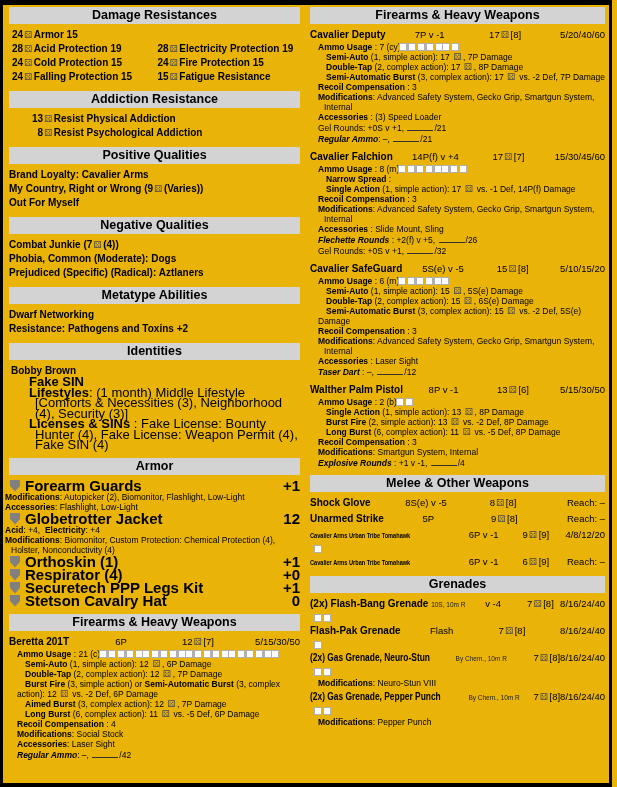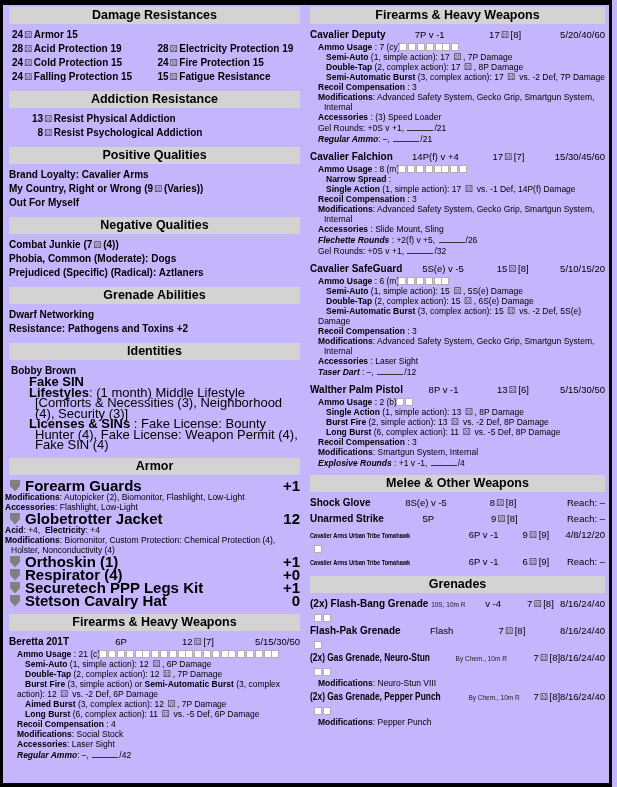--- a/index.html
+++ b/index.html
@@ -1,16 +1,16 @@
 <!DOCTYPE html>
 <html><head>
 <meta charset="utf-8">
 <style>
   html,body{margin:0;padding:0;background:#fff;}
-  .page{position:relative;width:617px;height:787px;background:#c4b5fd;overflow:hidden;
+  .page{position:relative;width:617px;height:787px;background:#eab308;overflow:hidden;
         font-family:"Liberation Sans","DejaVu Sans",sans-serif;color:#000;}
   .frame{position:absolute;left:0;top:0;width:612px;height:787px;box-sizing:border-box;
          border:3px solid #000;border-top-width:5px;border-bottom-width:4px;pointer-events:none;}
   .col{position:absolute;top:5px;}
   .col-left{left:9px;width:291px;}
   .col-right{left:310px;width:295px;}
   .sec{background:#d3d3d3;text-align:center;font-weight:bold;font-size:12.5px;
        padding:1px 0 2px;margin:7px 0 4px;}
   .sec.first{margin-top:2px;}
   .b{font-weight:bold;}
@@ -120,21 +120,21 @@
     <div class="sec">Positive Qualities</div>
     <div class="q-row">Brand Loyalty: Cavalier Arms</div>
     <div class="q-row"><span>My Country, Right or Wrong (9</span><span class="die">⚄</span><span>(Varies))</span></div>
     <div class="q-row">Out For Myself</div>
 
     <div class="sec">Negative Qualities</div>
     <div class="q-row"><span>Combat Junkie (7</span><span class="die">⚄</span><span>(4))</span></div>
     <div class="q-row">Phobia, Common (Moderate): Dogs</div>
     <div class="q-row">Prejudiced (Specific) (Radical): Aztlaners</div>
 
-    <div class="sec">Grenade Abilities</div>
+    <div class="sec">Metatype Abilities</div>
     <div class="q-row">Dwarf Networking</div>
     <div class="q-row">Resistance: Pathogens and Toxins +2</div>
 
     <div class="sec">Identities</div>
     <div class="id-name">Bobby Brown</div>
     <div class="id-sub solo b">Fake SIN</div>
     <div class="id-sub"><span class="b">Lifestyles</span><span>: (1 month) Middle Lifestyle [Comforts &amp; Necessities (3), Neighborhood (4), Security (3)]</span></div>
     <div class="id-sub"><span class="b">Licenses &amp; SINs</span><span> : Fake License: Bounty Hunter (4), Fake License: Weapon Permit (4), Fake SIN (4)</span></div>
 
     <div class="sec">Armor</div>

